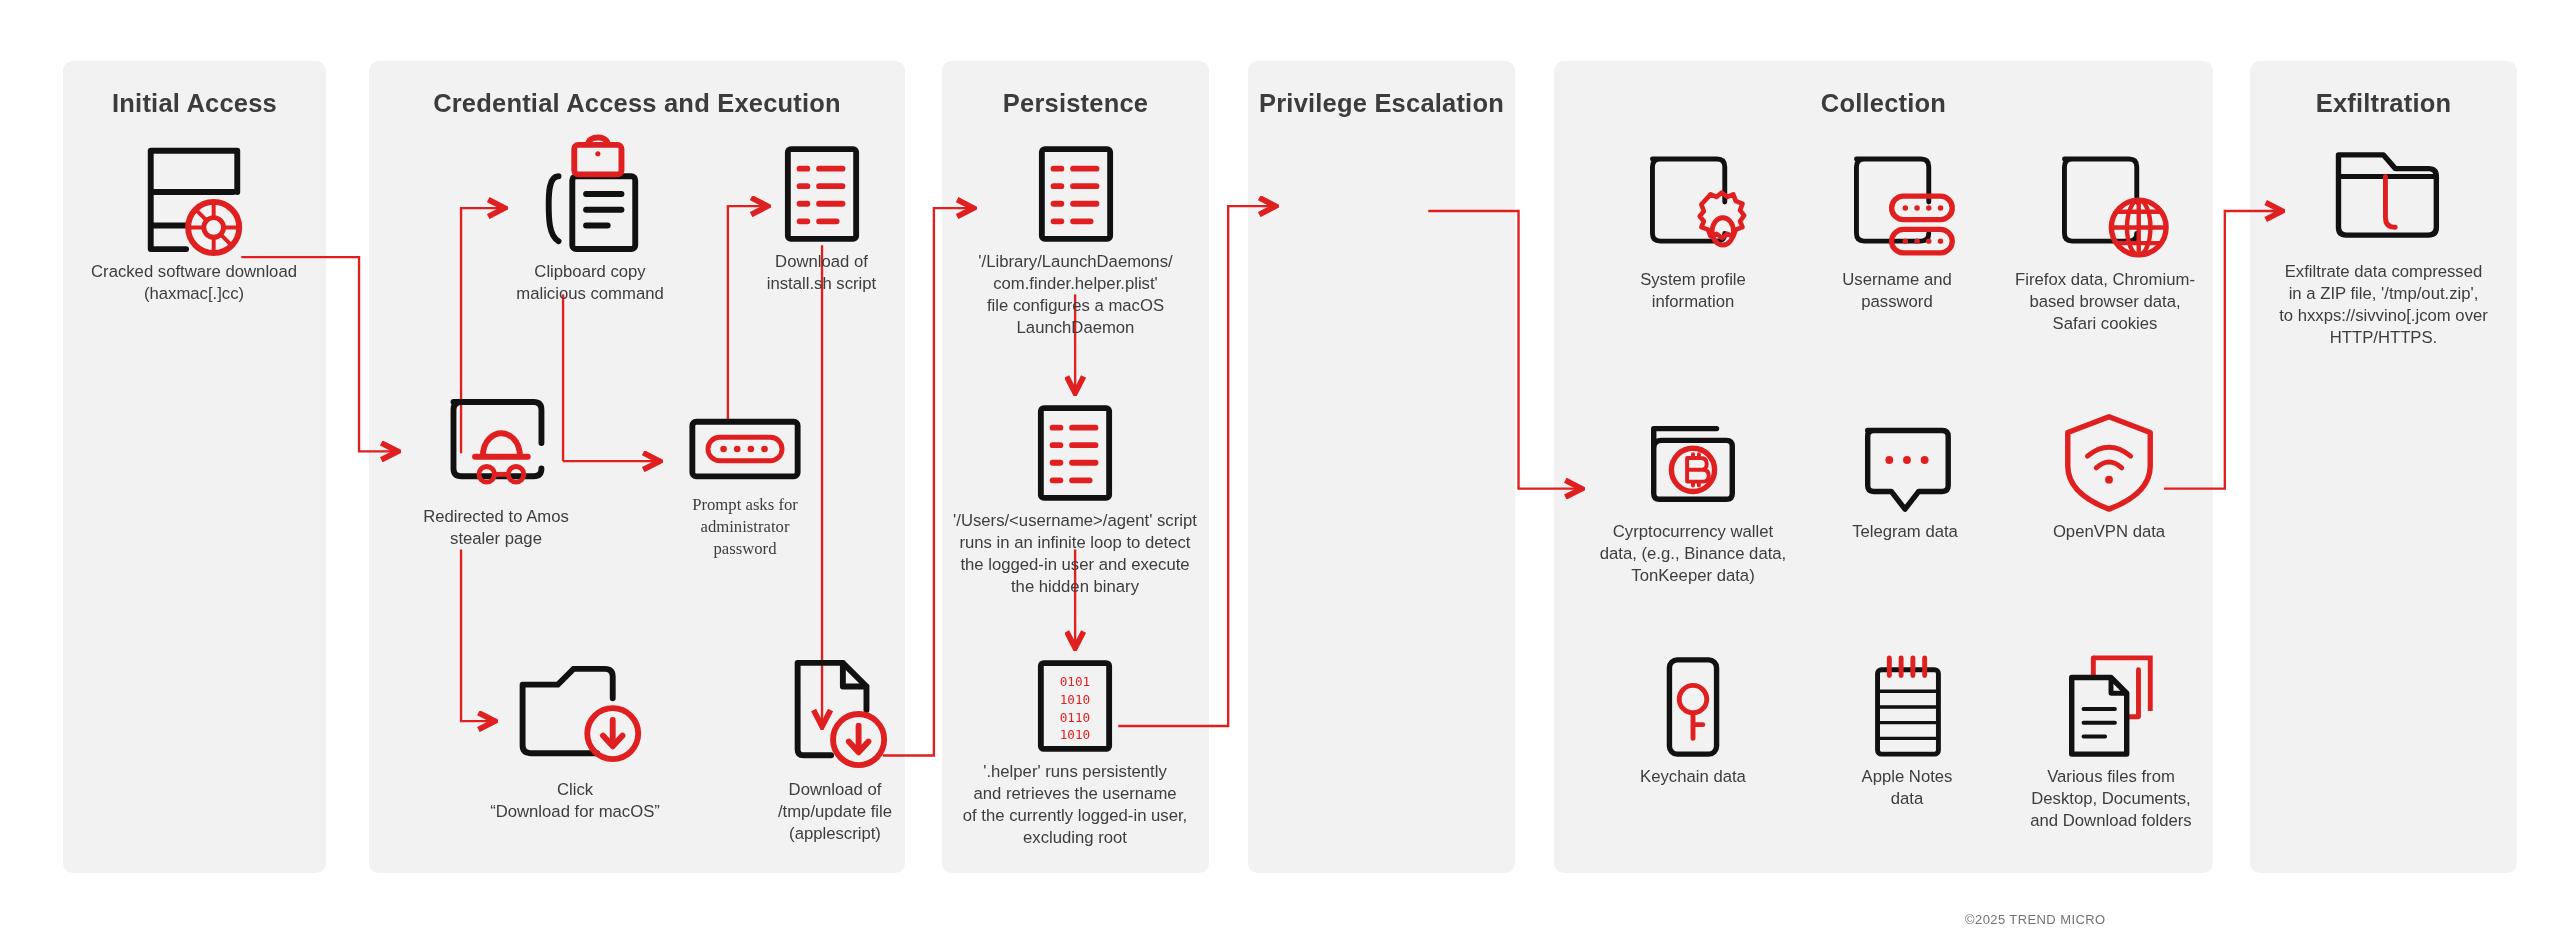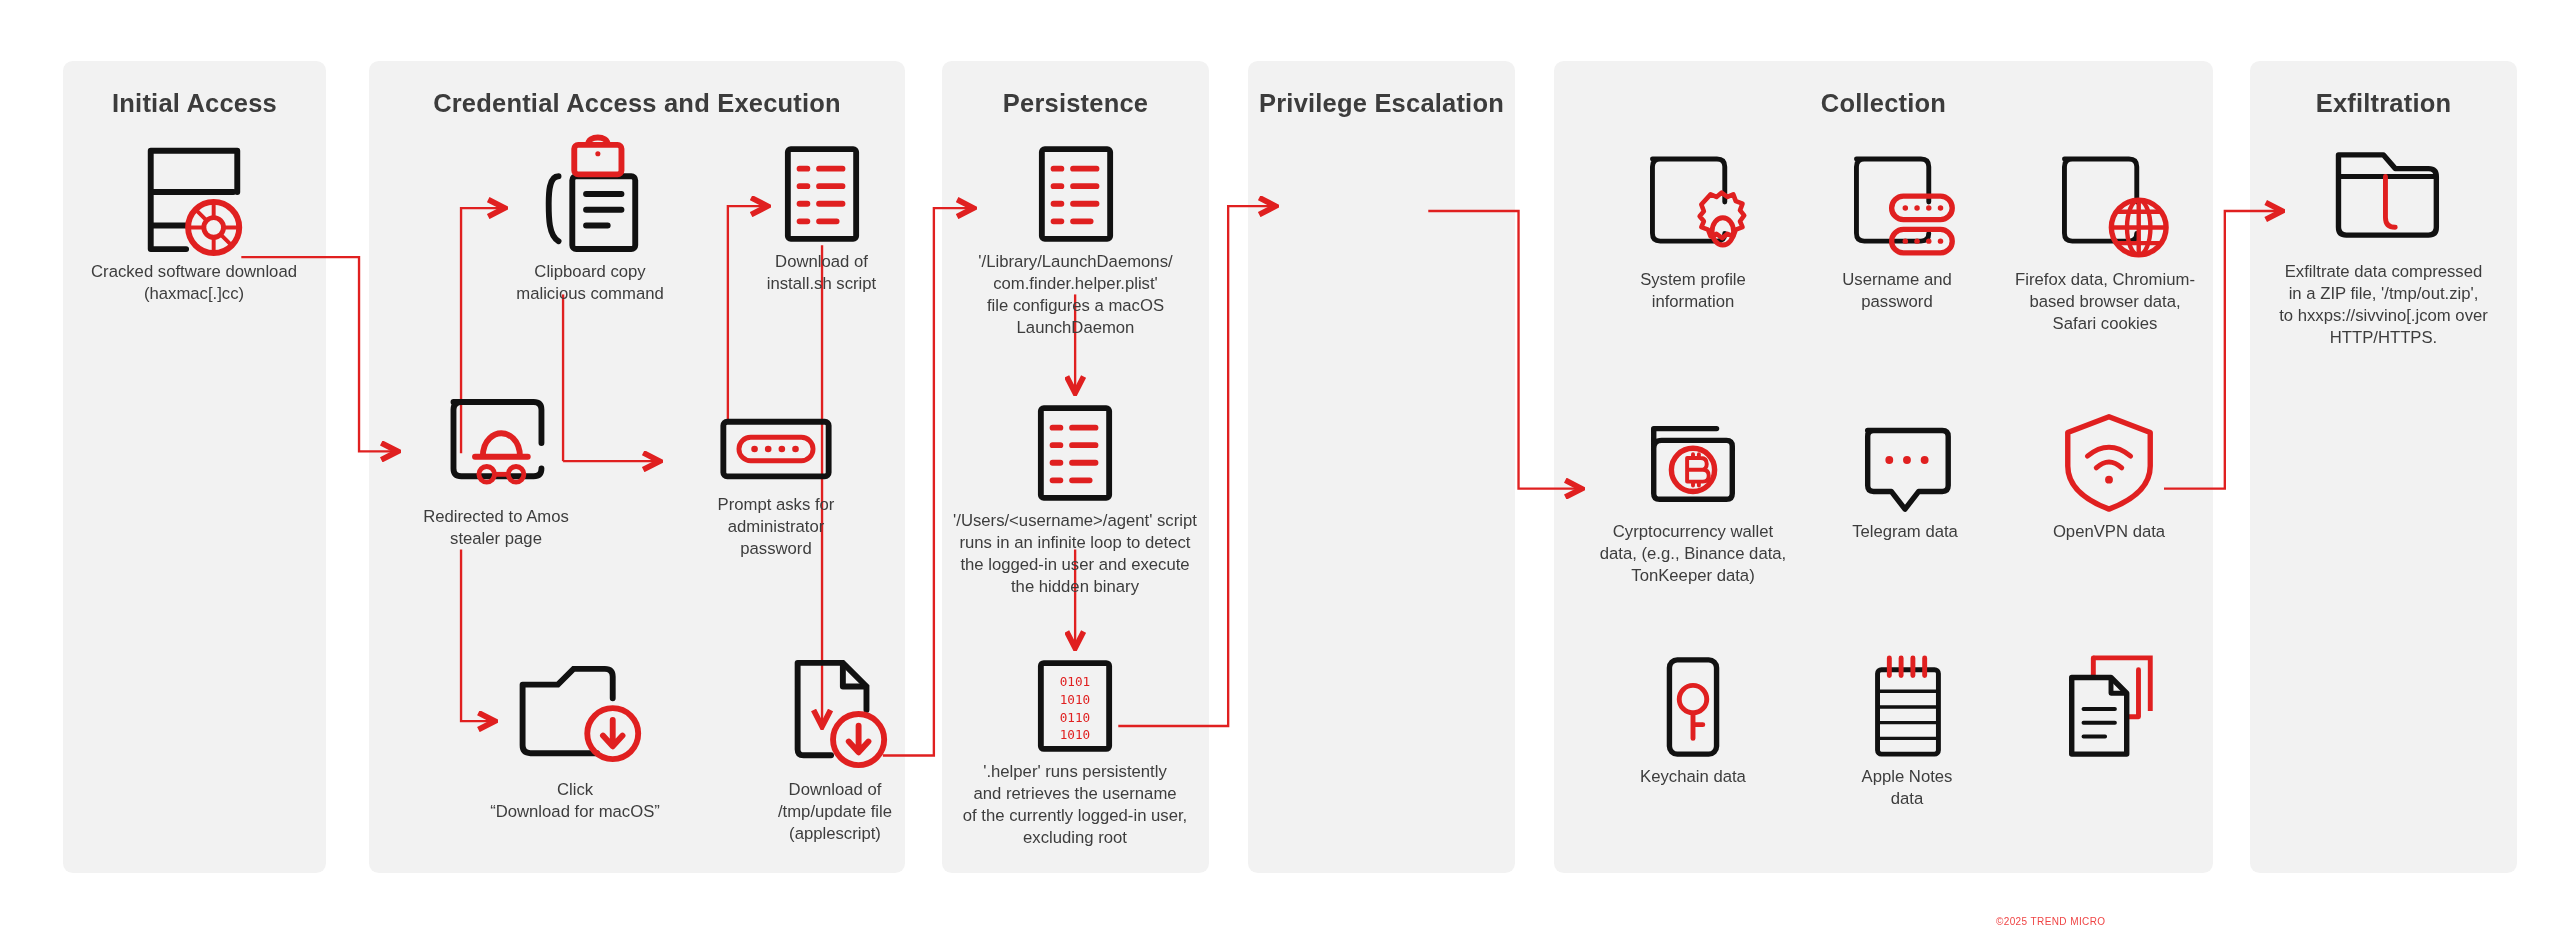--- a/index.html
+++ b/index.html
@@ -53,22 +53,22 @@
     position: absolute; left: 0; top: 0;
     width: 2576px; height: 941px;
     pointer-events: none;
   }
   #wires path, #wires line { fill: none; stroke: #e02020; stroke-width: 2.4px; }
 
   
   .footer {
     position: absolute;
     right: 27.5px; bottom: 13.7px;
-    font-size: 10px;
-    color: #ef4444;
+    font-size: 13px;
+    color: #737373;
     letter-spacing: 0.4px;
   }
 </style>
 </head>
 <body>
 
 <div id="board">
 
   <div class="stage" style="left:63px; top:61px; width:263px; height:812px;">
     <div class="stage-title">Initial Access</div>
@@ -188,21 +188,21 @@
     <div class="icon-wrap" style="width:80px;height:102px;">
       <svg width="80" height="102" viewBox="0 0 82 104">
         <rect x="6" y="6" width="70" height="92" rx="3" stroke="#111" stroke-width="6" fill="none"></rect>
         <path d="M18,26 L26,26 M38,26 L62,26 M18,44 L26,44 M38,44 L62,44 M18,62 L26,62 M38,62 L62,62 M18,80 L26,80 M38,80 L56,80" stroke="#e02020" stroke-width="6" stroke-linecap="round"></path>
       </svg>
     </div>
     <div class="caption">Download of
 install.sh script</div>
   </div>
 
-  <div class="node" style="left:683px; top:410px; width:186px;">
+  <div class="node" style="left:652px; top:410px; width:186px;font-family:Liberation Serif, serif;">
     <div class="icon-wrap" style="width:118px;height:78px;">
       <svg width="118" height="78" viewBox="0 0 120 80">
         <rect x="6" y="12" width="108" height="56" rx="4" stroke="#111" stroke-width="6" fill="none"></rect>
         <rect x="22" y="28" width="76" height="24" rx="12" stroke="#e02020" stroke-width="5" fill="none"></rect>
         <circle cx="38" cy="40" r="3.4" fill="#e02020"></circle>
         <circle cx="52" cy="40" r="3.4" fill="#e02020"></circle>
         <circle cx="66" cy="40" r="3.4" fill="#e02020"></circle>
         <circle cx="80" cy="40" r="3.4" fill="#e02020"></circle>
       </svg>
     </div>
@@ -378,20 +378,23 @@
   <div class="node" style="left:2003px; top:652px; width:216px;">
     <div class="icon-wrap" style="width:122px;height:108px;">
       <svg width="122" height="108" viewBox="0 0 124 110">
         <path d="M44,6 L102,6 L102,60 M102,6 L102,14" stroke="#e02020" stroke-width="5" fill="none"></path>
         <path d="M44,6 L44,66 M44,66 L90,66 M90,66 L90,18" stroke="#e02020" stroke-width="5" fill="none" stroke-linecap="round"></path>
         <path d="M22,26 L62,26 L78,42 L78,104 L22,104 Z" stroke="#111" stroke-width="5.5" fill="#f2f2f2" stroke-linejoin="round"></path>
         <path d="M62,26 L62,42 L78,42" stroke="#111" stroke-width="5" fill="none" stroke-linejoin="round"></path>
         <path d="M34,58 L66,58 M34,72 L66,72 M34,86 L56,86" stroke="#111" stroke-width="4" stroke-linecap="round"></path>
       </svg>
     </div>
+    <div class="caption">Various files from
+Desktop, Documents,
+and Download folders</div>
   </div>
 
   <div class="node" style="left:2260px; top:137px; width:247px;text-align:center;">
     <div class="icon-wrap" style="width:137px;height:118px;">
       <svg width="137" height="118" viewBox="0 0 140 120">
         <path d="M24,18 L70,18 L82,32 L116,32 Q124,32 124,40 L124,92 Q124,100 116,100 L32,100 Q24,100 24,92 Z" stroke="#111" stroke-width="5.5" fill="none" stroke-linejoin="round"></path>
         <path d="M24,40 L124,40" stroke="#111" stroke-width="5"></path>
         <path d="M72,40 L72,82 M72,82 Q72,92 82,92" stroke="#e02020" stroke-width="5" fill="none" stroke-linecap="round"></path>
       </svg>
     </div>

